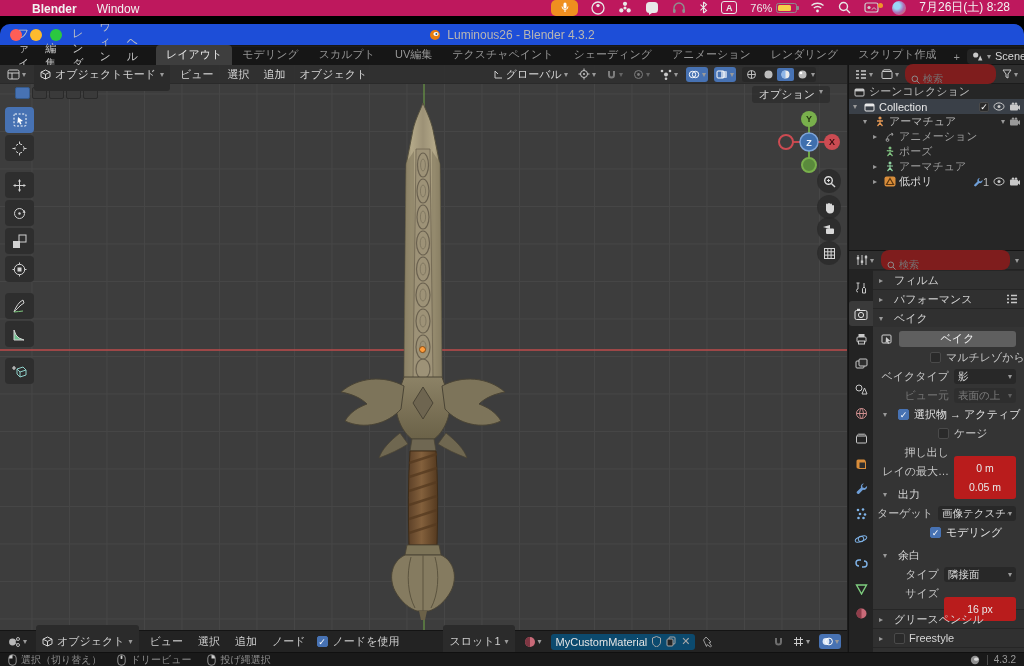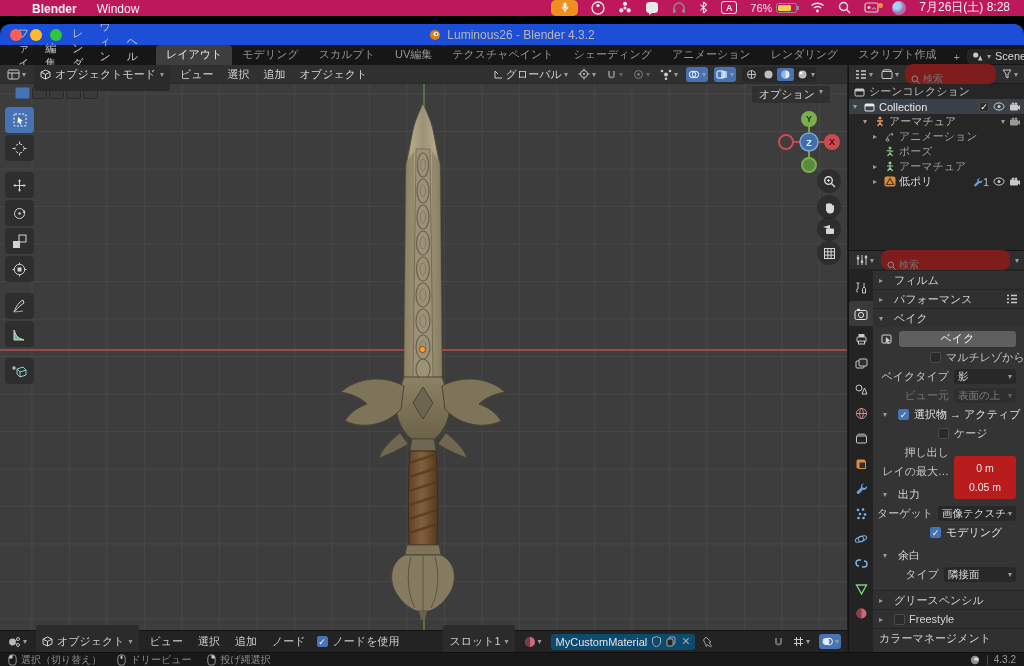--- a/index.html
+++ b/index.html
@@ -924,20 +924,24 @@
             <span class="exp">▾</span>
             <span style="color:#d8d8d8">余白</span>
           </div>
           <div class="prow">
             <span class="plabel">タイプ</span>
             <span class="pfield dd" style="width:72px">
                 <span class="ddtxt">隣接面</span>
                 <span class="chev">▾</span>
               </span>
           </div>
+          <div class="prow">
+            <span class="plabel">サイズ</span>
+            <span class="pfield val" style="width:72px">16 px</span>
+          </div>
         </div>
 
         <div class="psec">
           <span class="exp">▸</span>
           <span>グリースペンシル</span>
         </div>
         <div class="psec">
           <span class="exp">▸</span>
           <span class="cb"></span>
           <span>Freestyle</span>

